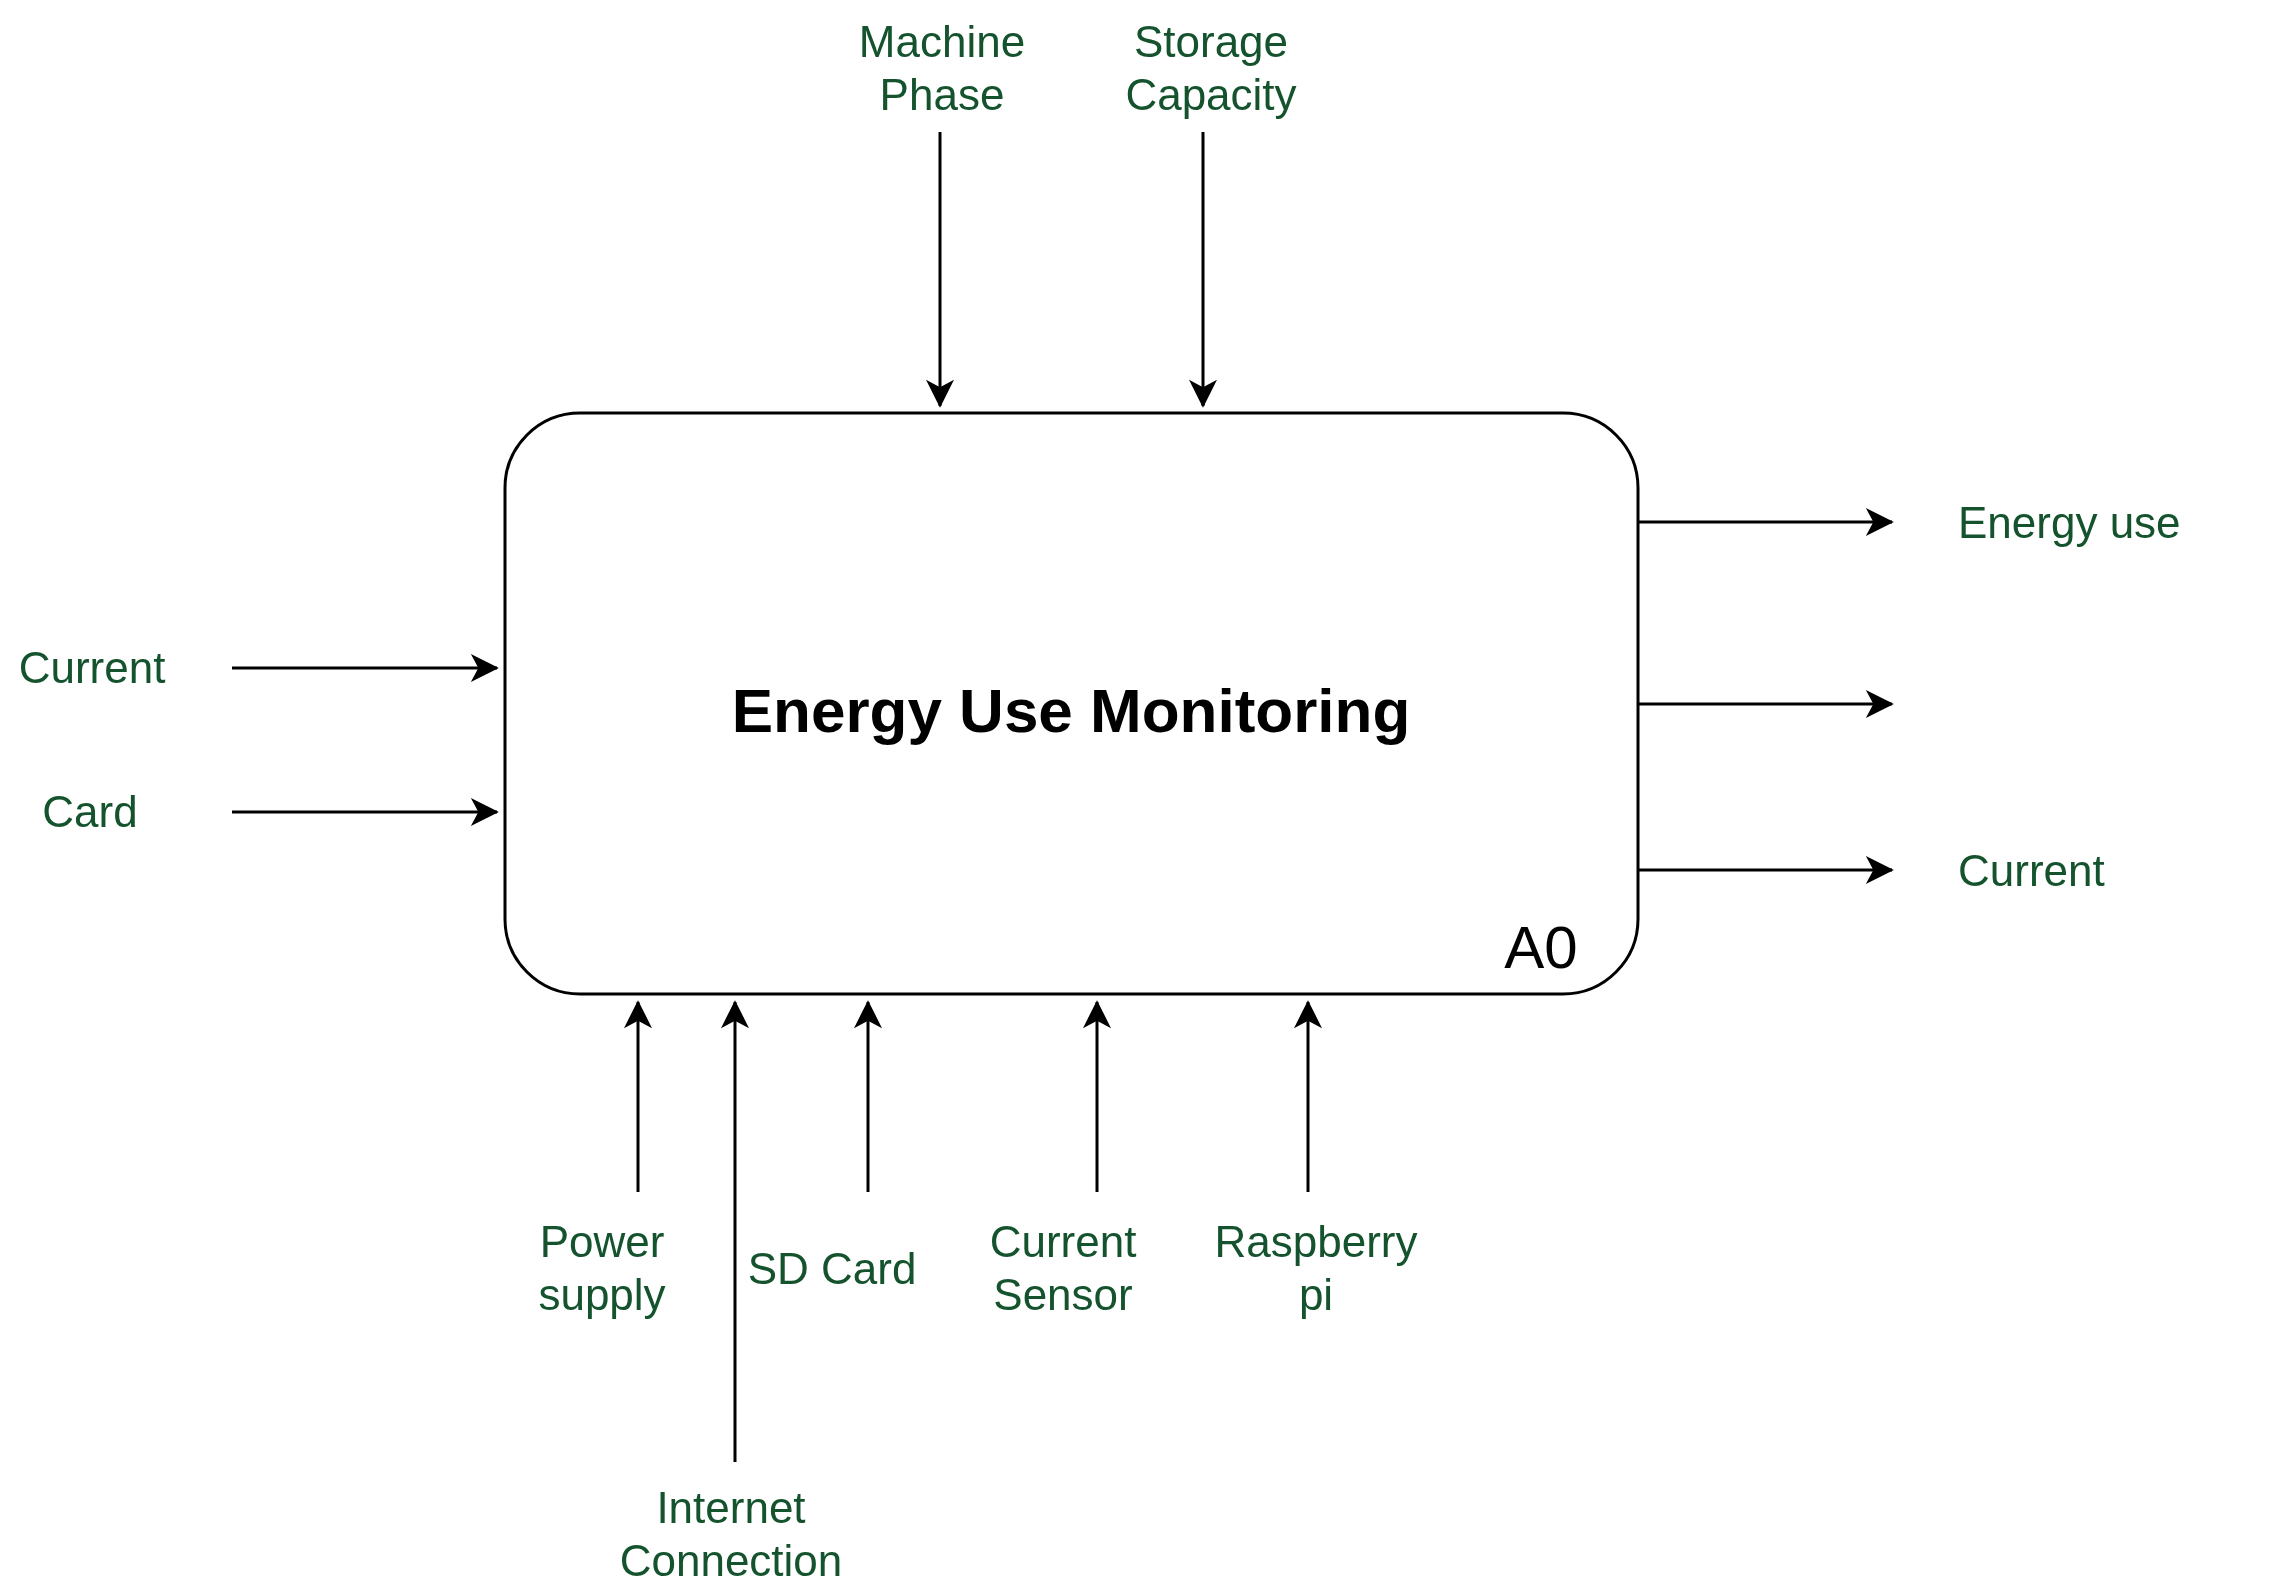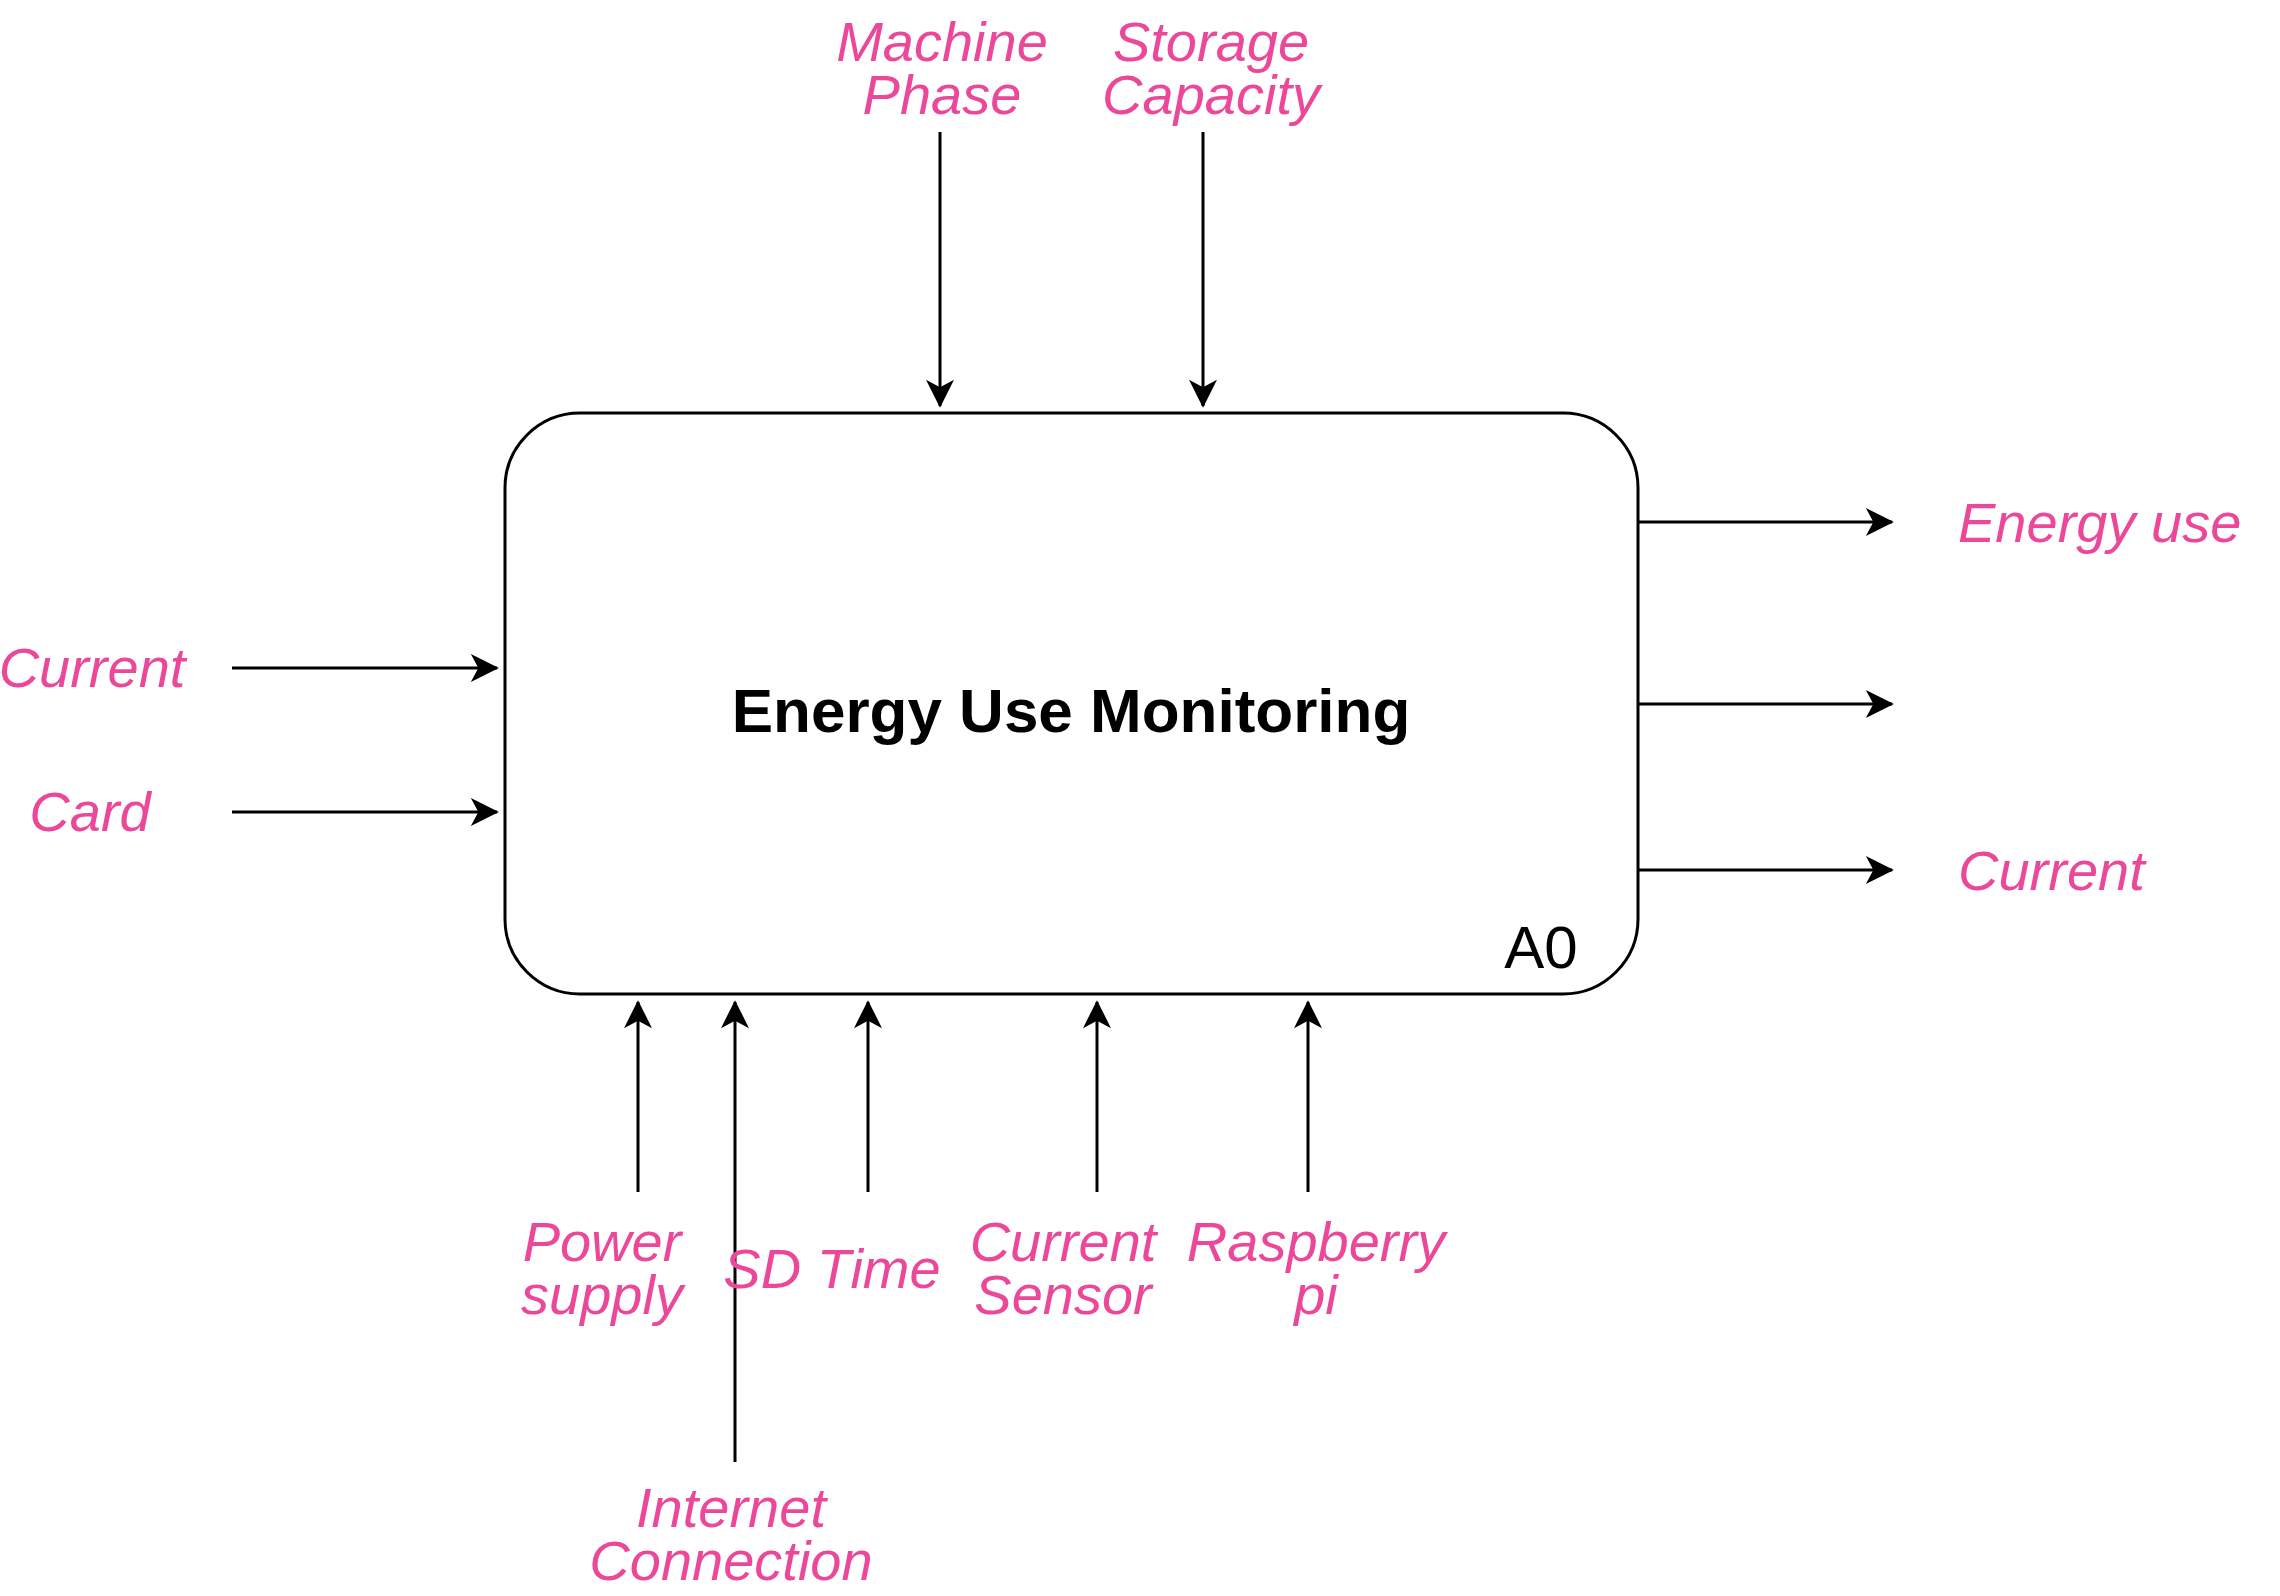--- a/index.html
+++ b/index.html
@@ -18,25 +18,24 @@
   }
   .canvas svg.connector-layer {
     position: absolute;
     left: 0;
     top: 0;
     width: 2280px;
     height: 1596px;
   }
   .lbl {
     position: absolute;
-    font-size: 56px;
+    font-size: 44px;
     line-height: 53px;
     white-space: pre-line;
-    color: #ec4899;
-    font-style: italic;
+    color: #14532d;
   }
   .lbl.centered {
     transform: translate(-50%, -50%);
     text-align: center;
   }
   .lbl.left-mid {
     transform: translateY(-50%);
     text-align: left;
     white-space: pre-line;
     margin-left: 30px;
@@ -94,21 +93,21 @@
 Capacity</div>
 
   <div class="lbl centered" style="left:92px; top:667px;">Current</div>
   <div class="lbl centered" style="left:90px; top:811px;">Card</div>
 
   <div class="lbl left-mid" style="left:1928px; top:522px;">Energy use</div>
   <div class="lbl left-mid" style="left:1928px; top:870px;">Current</div>
 
   <div class="lbl centered" style="left:602px; top:1268px;">Power
 supply</div>
-  <div class="lbl centered" style="left:832px; top:1268px;">SD Time</div>
+  <div class="lbl centered" style="left:832px; top:1268px;">SD Card</div>
   <div class="lbl centered" style="left:1063px; top:1268px;">Current
 Sensor</div>
   <div class="lbl centered" style="left:1316px; top:1268px;">Raspberry
 pi</div>
   <div class="lbl centered" style="left:731px; top:1534px;">Internet
 Connection</div>
 
 </div>
 
 </body></html>

